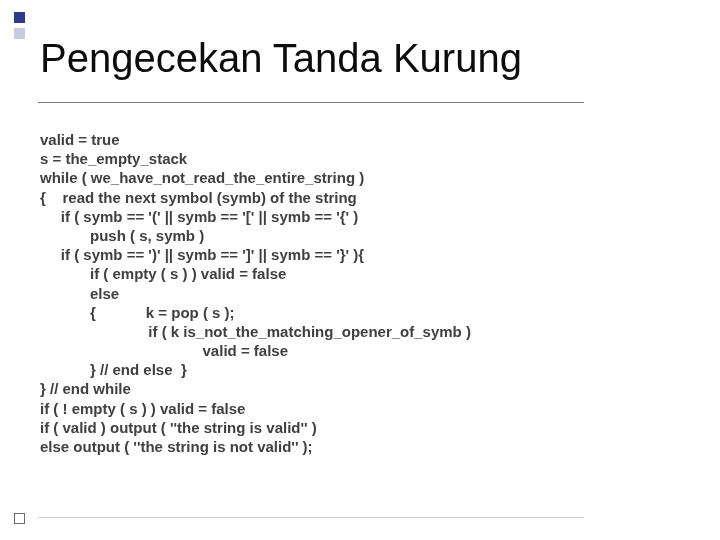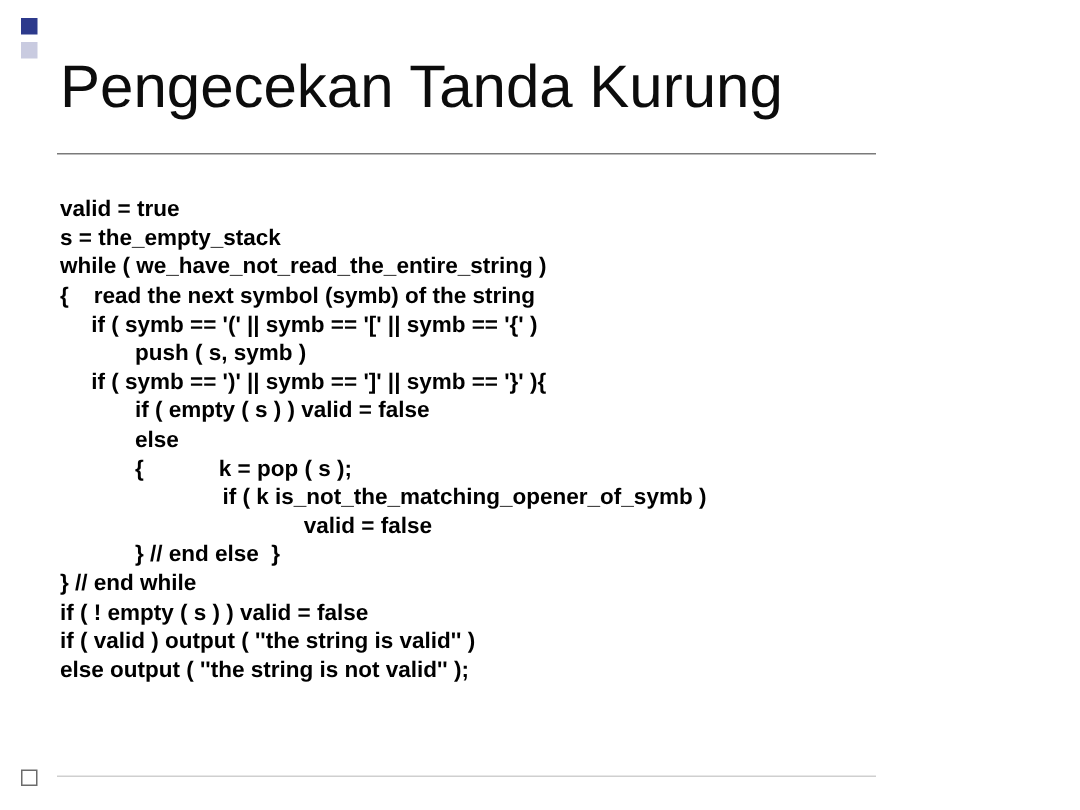--- a/index.html
+++ b/index.html
@@ -68,21 +68,21 @@
     color: #0c0c0c;
     letter-spacing: 0px;
   }
   .body {
     position: absolute;
     left: 40px;
     top: 130px;
     right: 30px;
     font-size: 15px;
     font-weight: 700;
-    color: #000000;
+    color: #404040;
     line-height: 1.28;
     white-space: pre;
     font-family: Arial, Helvetica, sans-serif;
   }
 </style>
 </head>
 <body>
 
 <div class="slide">
   <div class="accent-top">

